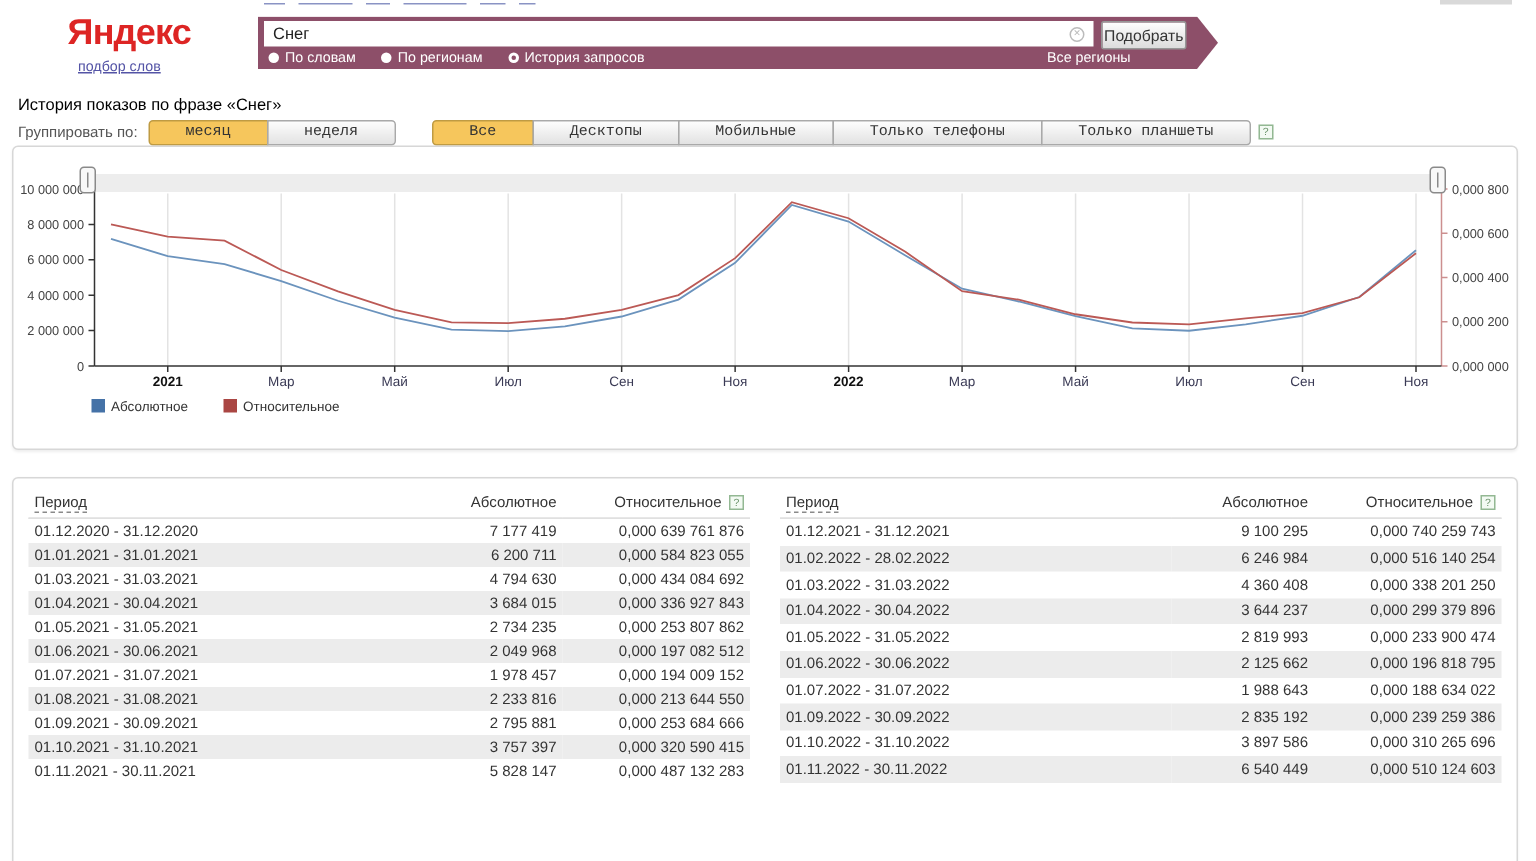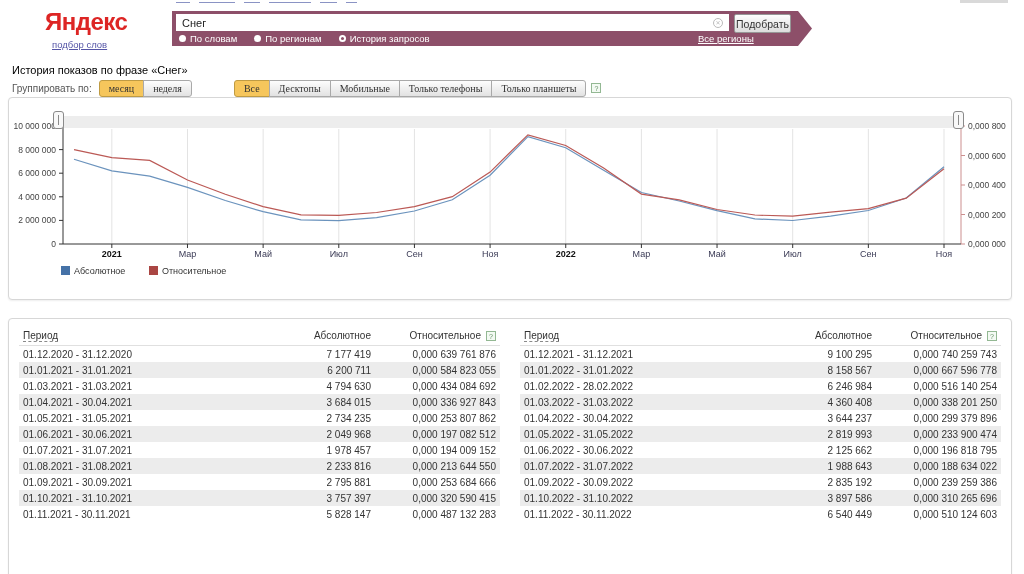--- a/index.html
+++ b/index.html
@@ -22,34 +22,34 @@
   .clear-x { position:absolute; left:541px; top:7px; width:10px; height:10px; border:1px solid #bbb; border-radius:50%;
              color:#bbb; font-size:6px; line-height:8px; text-align:center; cursor:pointer; background:#fff; }
   .submit { position:absolute; left:562px; top:3px; width:57px; height:19px; font-size:10.5px; color:#333;
             background:linear-gradient(#fefefe,#dcdcdc); border:1px solid #979797; border-radius:2px; cursor:pointer;
             font-family:"Liberation Sans",sans-serif; }
   .modes { position:absolute; left:7px; top:22px; display:flex; gap:17px; align-items:center; }
   .mode { display:flex; align-items:center; gap:4px; color:#fff; font-size:9.5px; cursor:pointer; }
   .radio { width:7px; height:7px; border-radius:50%; background:#fff; position:relative; }
   .radio .dot { position:absolute; left:2px; top:2px; width:3px; height:3px; border-radius:50%; background:#8d4f69; display:none; }
   .radio.sel .dot { display:block; }
-  .all-regions { position:absolute; left:510px; top:22px; color:#fff; font-size:9.5px; text-decoration:underline; cursor:pointer;padding-left:16px; }
+  .all-regions { position:absolute; left:510px; top:22px; color:#fff; font-size:9.5px; cursor:pointer;padding-left:16px; }
 
   
   .page-title { position:absolute; left:12px; top:64px; font-size:11px; color:#000; }
   .controls { position:absolute; left:12px; top:79px; display:flex; align-items:center; height:18px; }
   .controls .lbl { font-size:10px; color:#555; margin-right:7px; }
-  .btn { font-size:10px; color:#333; padding:2px 9px; border:1px solid #a9a9a9; background:linear-gradient(#fdfdfd,#e2e2e2);
-         cursor:pointer; font-family:Liberation Serif, serif; }
+  .btn { font-size:10px; color:#333; padding:2px 24px; border:1px solid #a9a9a9; background:linear-gradient(#fdfdfd,#e2e2e2);
+         cursor:pointer; font-family:Liberation Mono, monospace; }
   .btn.sel { background:#f6c65c; border-color:#bf9b43; }
   .btngroup { display:flex; }
   .btngroup .btn + .btn { margin-left:-1px; }
   .btngroup .btn:first-child { border-radius:3px 0 0 3px; }
   .btngroup .btn:last-child { border-radius:0 3px 3px 0; }
-  .tabs { margin-left:42px; }
+  .tabs { margin-left:24px; }
   .qicon { display:inline-block; width:10px; height:10px; border:1px solid #93b893; color:#679067; background:#f3faf3;
            font-size:7px; line-height:9px; text-align:center; vertical-align:middle; margin-left:5px; cursor:pointer; }
 
   
   .panel { position:absolute; left:8px; width:1004px; background:#fff; border:1px solid #d7d7d7; border-radius:4px;
            box-shadow:0 1px 2px rgba(0,0,0,.07); }
   #chart-panel { top:97px; height:203px; }
   #table-panel { top:318px; height:289px; }
 
   .handle { position:absolute; top:13px; width:11px; height:18px; background:#f8f8f8; border:1px solid #8a8a8a;
@@ -291,25 +291,20 @@
         <th class="num"><span>Относительное</span><span class="qicon">?</span></th>
       </tr>
         </thead>
       <tbody id="tbody-right">
           <tr>
             <td class="period">01.12.2021 - 31.12.2021</td>
             <td class="num">9 100 295</td>
             <td class="num">0,000 740 259 743</td>
           </tr>
           <tr>
-            <td class="period">01.01.2022 - 31.01.2022</td>
-            <td class="num">8 158 567</td>
-            <td class="num">0,000 667 596 778</td>
-          </tr>
-          <tr>
             <td class="period">01.02.2022 - 28.02.2022</td>
             <td class="num">6 246 984</td>
             <td class="num">0,000 516 140 254</td>
           </tr>
           <tr>
             <td class="period">01.03.2022 - 31.03.2022</td>
             <td class="num">4 360 408</td>
             <td class="num">0,000 338 201 250</td>
           </tr>
           <tr>

